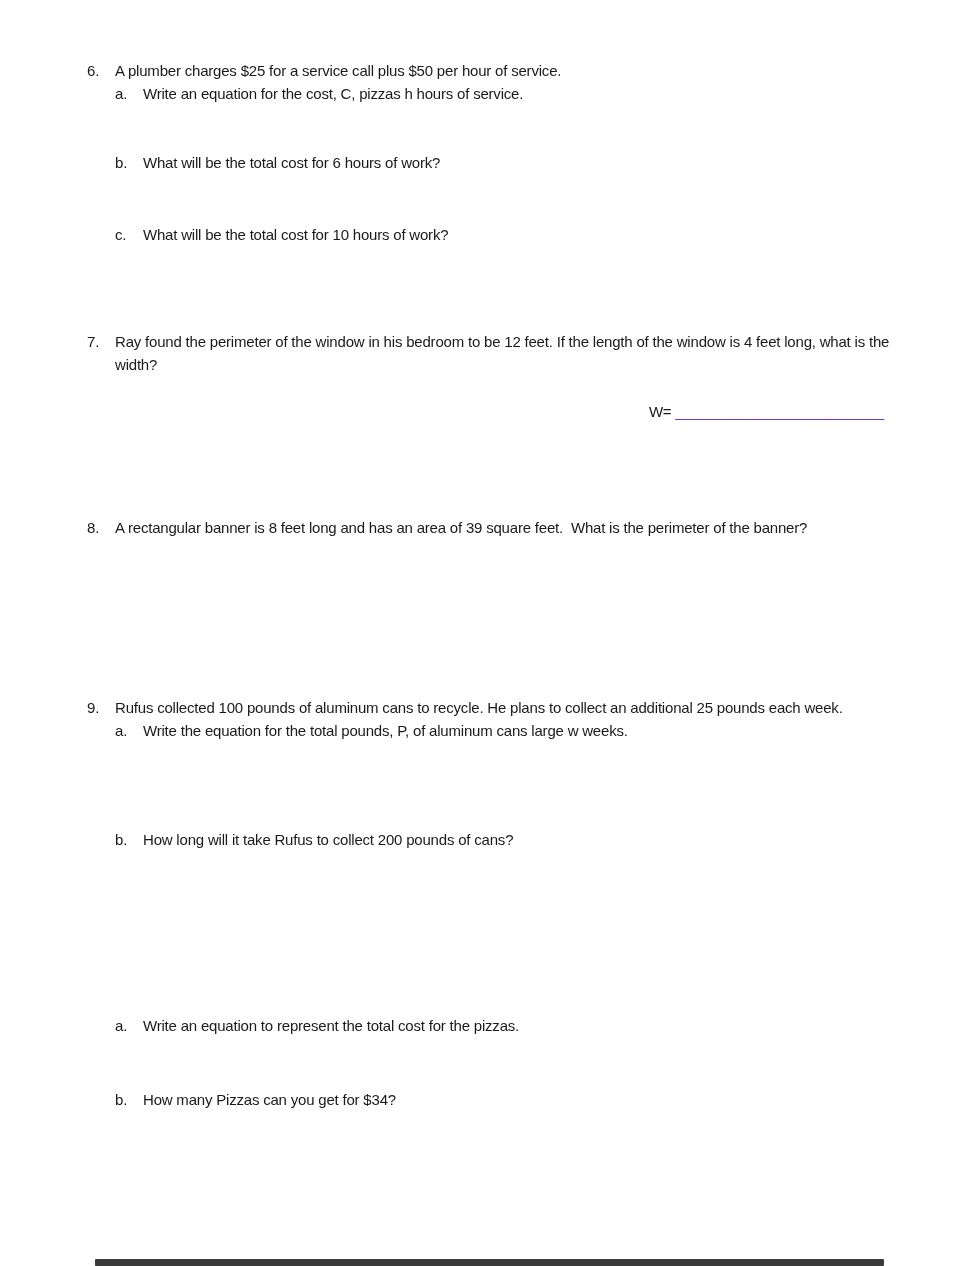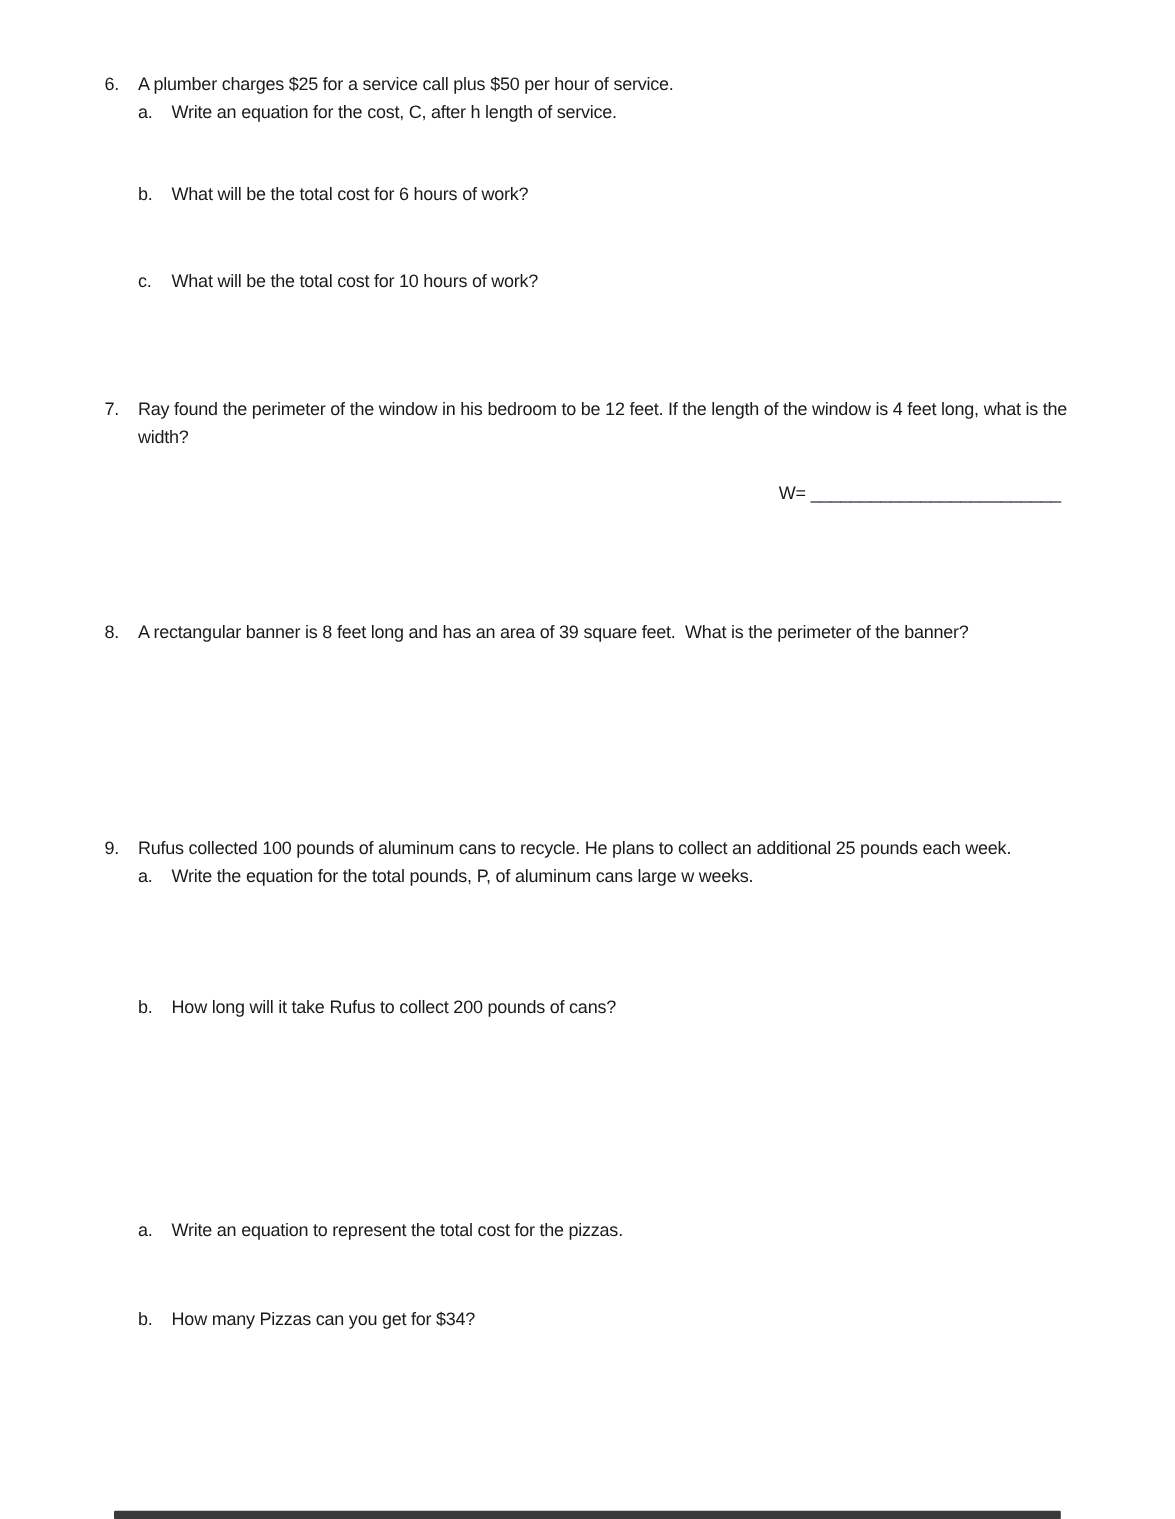--- a/index.html
+++ b/index.html
@@ -35,21 +35,21 @@
     white-space: pre-wrap;
   }
   .row.sub { left: 115px; }
   .row.sub .txt { width: 770px; }
   .answer-row {
     position: absolute;
     left: 633px;
     white-space: pre;
   }
   .answer-row .blank {
-    color: #0f172a;
+    color: #6d28d9;
     letter-spacing: 0;
   }
   .bottom-bar {
     position: absolute;
     left: 95px;
     top: 1259px;
     width: 789px;
     height: 7px;
     background: #3a3a3a;
     border-radius: 1px;
@@ -59,21 +59,21 @@
 <body>
 
 <div class="page">
 
   <div class="row main" style="top:59px">
     <span class="num">6.</span>
     <span class="txt">A plumber charges $25 for a service call plus $50 per hour of service.</span>
   </div>
   <div class="row sub" style="top:82px">
     <span class="num">a.</span>
-    <span class="txt">Write an equation for the cost, C, after h length of service.</span>
+    <span class="txt">Write an equation for the cost, C, pizzas h hours of service.</span>
   </div>
   <div class="row sub" style="top:151px">
     <span class="num">b.</span>
     <span class="txt">What will be the total cost for 6 hours of work?</span>
   </div>
   <div class="row sub" style="top:223px">
     <span class="num">c.</span>
     <span class="txt">What will be the total cost for 10 hours of work?</span>
   </div>
 

